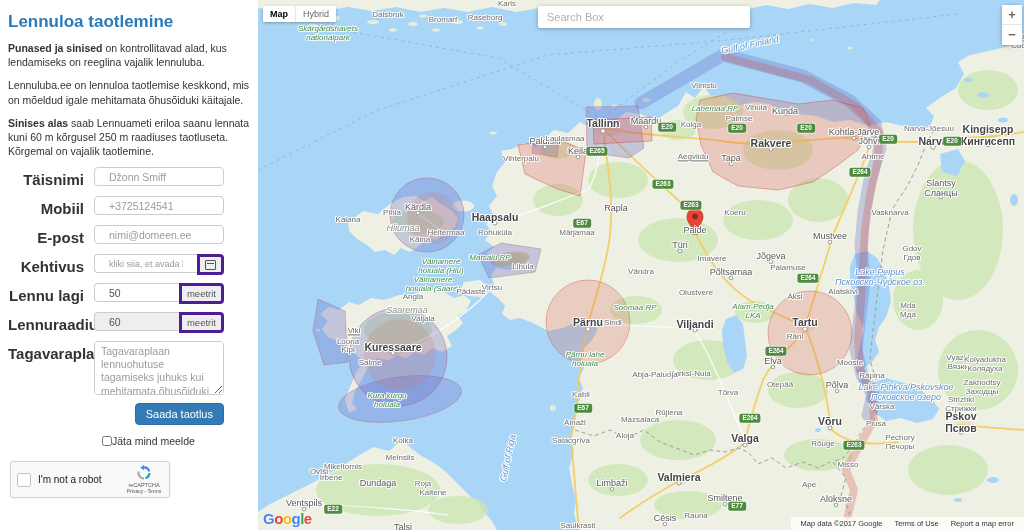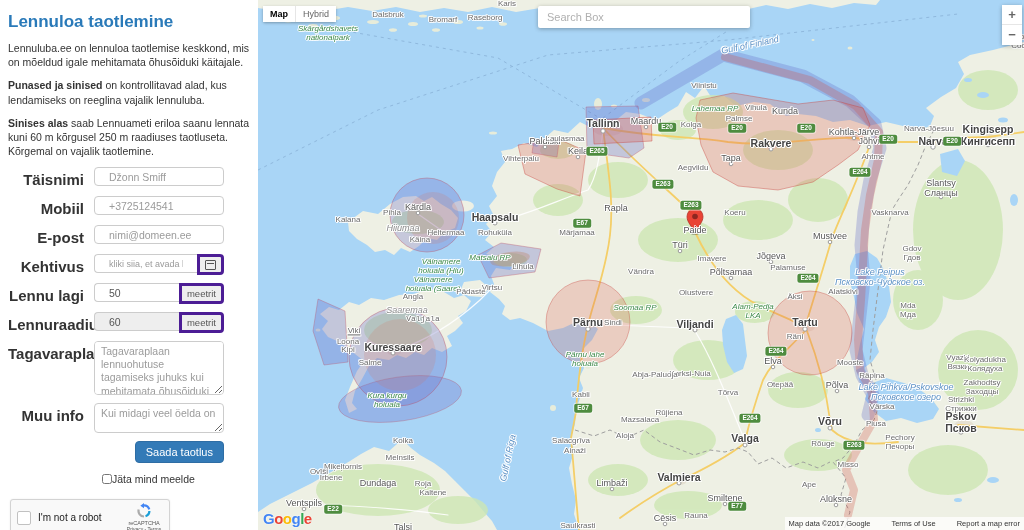--- a/index.html
+++ b/index.html
@@ -50,32 +50,32 @@
   .maptype button { background:#fff; border:none; font-size:9px; padding:3px 7px; cursor:pointer; font-family:"Liberation Sans",sans-serif; }
   .maptype .sel { font-weight:bold; color:#000; }
   .maptype .unsel { color:#666; border-left:1px solid #e6e6e6; }
   .searchbox { position:absolute; left:280px; top:6px; width:212px; height:22px; background:#fff; border:0; border-radius:2px;
                box-shadow:0 1px 4px rgba(0,0,0,.3); padding:0 9px; font-size:11px; color:#333; z-index:5; font-family:"Liberation Sans",sans-serif; }
   .searchbox::placeholder { color:#b0b0b0; }
   .zoomctl { position:absolute; left:744px; top:5px; width:20px; background:#fff; border-radius:2px; box-shadow:0 1px 4px rgba(0,0,0,.3); z-index:5; }
   .zoomctl button { display:block; width:20px; height:20px; background:#fff; border:none; color:#666; font-size:13px; font-weight:bold; line-height:18px; cursor:pointer; padding:0; }
   .zoomctl button:first-child { border-bottom:1px solid #e6e6e6; }
   .glogo { position:absolute; left:5px; bottom:3px; font-size:15px; font-weight:bold; letter-spacing:-0.5px; z-index:5; text-shadow:0 0 2px #fff; }
-  .attrib { position:absolute; right:0; bottom:0; background:rgba(255,255,255,.75); font-size:7.5px; color:#333; padding:2px 4px; display:flex; gap:21px; z-index:5;margin-top:30px; }
+  .attrib { position:absolute; right:0; bottom:0; background:rgba(255,255,255,.75); font-size:7.5px; color:#333; padding:2px 10px; display:flex; gap:12px; z-index:5;margin-top:30px; }
   .attrib span, .attrib a { color:#333; text-decoration:none; }
 </style>
 </head>
 <body>
 
 <div id="app">
 
   <div id="sidebar">
     <h1>Lennuloa taotlemine</h1>
+    <p><b>Punased ja sinised</b><span> on kontrollitavad alad, kus lendamiseks on reeglina vajalik lennuluba.</span></p>
     <p>Lennuluba.ee on lennuloa taotlemise keskkond, mis on mõeldud igale mehitamata õhusõiduki käitajale.</p>
-    <p><b>Punased ja sinised</b><span> on kontrollitavad alad, kus lendamiseks on reeglina vajalik lennuluba.</span></p>
     <p><b>Sinises alas</b><span> saab Lennuameti eriloa saanu lennata kuni 60 m kõrgusel 250 m raadiuses taotluseta. Kõrgemal on vajalik taotlemine.</span></p>
 
     <form>
       <div class="frow">
         <div class="flabel">Täisnimi</div>
         <div class="fctl">
             <input class="tin" type="text" placeholder="Džonn Smiff" style="">
           </div>
       </div>
       <div class="frow">
@@ -110,26 +110,20 @@
         <div class="flabel">Lennuraadius</div>
         <div class="fctl grp">
           <input class="tin disabled" type="text" value="60" style="">
           <span class="addon">meetrit</span>
         </div>
       </div>
       <div class="frow">
         <div class="flabel">Tagavaraplaan</div>
         <div class="fctl">
             <textarea class="tarea" rows="4" style="height: 54px;" placeholder="Tagavaraplaan lennuohutuse tagamiseks juhuks kui mehitamata õhusõiduki juhitavus kaob (kui see on olemas)"></textarea>
-          </div>
-      </div>
-      <div class="frow">
-        <div class="flabel">Muu info</div>
-        <div class="fctl">
-            <textarea class="tarea" rows="2" style="height: 30px;" placeholder="Kui midagi veel öelda on"></textarea>
           </div>
       </div>
       <div class="frow" style="margin-bottom:0">
         <div class="flabel"></div>
         <div class="fctl" style="justify-content:flex-end">
           <button class="btn-primary">Saada taotlus</button>
         </div>
       </div>
       <label class="remember">
         <input type="checkbox" style="">
@@ -370,21 +364,21 @@
         <span class="ml city" style="left: 345px; top: 123px;">Tallinn</span>
         <span class="ml town" style="left: 388px; top: 121px;">Maardu</span>
         <span class="ml sm" style="left: 433px; top: 125px;">Kolga</span>
         <span class="ml sm" style="left: 446px; top: 86px;">Viinistu</span>
         <span class="ml park" style="left: 457px; top: 109px;">Lahemaa RP</span>
         <span class="ml sm" style="left: 481px; top: 119px;">Palmse</span>
         <span class="ml sm" style="left: 498px; top: 108px;">Vihula</span>
         <span class="ml town" style="left: 527px; top: 111px;">Kunda</span>
         <span class="ml city" style="left: 513px; top: 143px;">Rakvere</span>
         <span class="ml town" style="left: 473px; top: 158px;">Tapa</span>
-        <span class="ml sm" style="left: 435px; top: 168px;">Aegviidu</span>
+        <span class="ml sm" style="left: 435px; top: 157px; text-decoration: underline;">Aegviidu</span>
         <span class="ml town" style="left: 358px; top: 208px;">Rapla</span>
         <span class="ml sm" style="left: 319px; top: 233px;">Märjamaa</span>
         <span class="ml sm" style="left: 477px; top: 213px;">Koeru</span>
         <span class="ml town" style="left: 437px; top: 230px;">Paide</span>
         <span class="ml town" style="left: 422px; top: 245px;">Türi</span>
         <span class="ml town" style="left: 596px; top: 132px;">Kohtla-Järve</span>
         <span class="ml town" style="left: 611px; top: 141px;">Jõhvi</span>
         <span class="ml sm" style="left: 615px; top: 157px;">Ahtme</span>
         <span class="ml sm" style="left: 671px; top: 129px;">Narva-Jõesuu</span>
         <span class="ml city" style="left: 675px; top: 141px;">Narva</span>
@@ -406,21 +400,21 @@
         <span class="ml area" style="left: 145px; top: 228px;">Hiiumaa</span>
         <span class="ml sm" style="left: 162px; top: 240px;">Käina</span>
         <span class="ml sm" style="left: 188px; top: 233px;">Heltermaa</span>
         <span class="ml sm" style="left: 90px; top: 220px;">Kalana</span>
         <span class="ml park" style="left: 183px; top: 266px;">Väinamere
 hoiuala (Hiu)</span>
         <span class="ml park" style="left: 175px; top: 284px;">Väinamere
 hoiuala (Saare)</span>
         <span class="ml sm" style="left: 155px; top: 297px;">Angla</span>
         <span class="ml area" style="left: 149px; top: 310px;">Saaremaa</span>
-        <span class="ml sm" style="left: 165px; top: 319px; font-family: Liberation Mono, monospace;">Valjala</span>
+        <span class="ml sm" style="left: 165px; top: 319px;">Valjala</span>
         <span class="ml sm" style="left: 213px; top: 292px;">Pädaste</span>
         <span class="ml city" style="left: 135px; top: 347px;">Kuressaare</span>
         <span class="ml sm" style="left: 96px; top: 331px; text-decoration: underline;">Viki</span>
         <span class="ml sm" style="left: 90px; top: 342px;">Loona</span>
         <span class="ml sm" style="left: 90px; top: 350px;">Kipi</span>
         <span class="ml sm" style="left: 112px; top: 363px;">Salme</span>
         <span class="ml park" style="left: 129px; top: 400px;">Kura kurgu
 hoiuala</span>
         <span class="ml city" style="left: 330px; top: 322px;">Pärnu</span>
         <span class="ml sm" style="left: 355px; top: 323px;">Sindi</span>
@@ -442,21 +436,21 @@
         <span class="ml city" style="left: 547px; top: 322px;">Tartu</span>
         <span class="ml sm" style="left: 537px; top: 337px;">Räni</span>
         <span class="ml town" style="left: 515px; top: 361px;">Elva</span>
         <span class="ml sm" style="left: 522px; top: 385px;">Otepää</span>
         <span class="ml sm" style="left: 470px; top: 393px;">Tõrva</span>
         <span class="ml sm" style="left: 432px; top: 374px;">Karksi-Nuia</span>
         <span class="ml sm" style="left: 397px; top: 375px;">Abja-Paluoja</span>
         <span class="ml sm" style="left: 382px; top: 420px;">Mazsalaca</span>
         <span class="ml sm" style="left: 411px; top: 413px;">Rūjiena</span>
         <span class="ml sm" style="left: 367px; top: 436px;">Aloja</span>
-        <span class="ml sm" style="left: 317px; top: 451px;">Ainaži</span>
+        <span class="ml sm" style="left: 317px; top: 423px;">Ainaži</span>
         <span class="ml sm" style="left: 313px; top: 441px;">Salacgrīva</span>
         <span class="ml town" style="left: 354px; top: 483px;">Limbaži</span>
         <span class="ml sm" style="left: 320px; top: 526px;">Saulkrasti</span>
         <span class="ml city" style="left: 487px; top: 438px;">Valga</span>
         <span class="ml city" style="left: 421px; top: 477px;">Valmiera</span>
         <span class="ml town" style="left: 467px; top: 498px;">Smiltene</span>
         <span class="ml sm" style="left: 438px; top: 516px;">Rauna</span>
         <span class="ml town" style="left: 407px; top: 518px;">Cēsis</span>
         <span class="ml sm" style="left: 551px; top: 485px;">Ape</span>
         <span class="ml town" style="left: 578px; top: 499px;">Alūksne</span>

